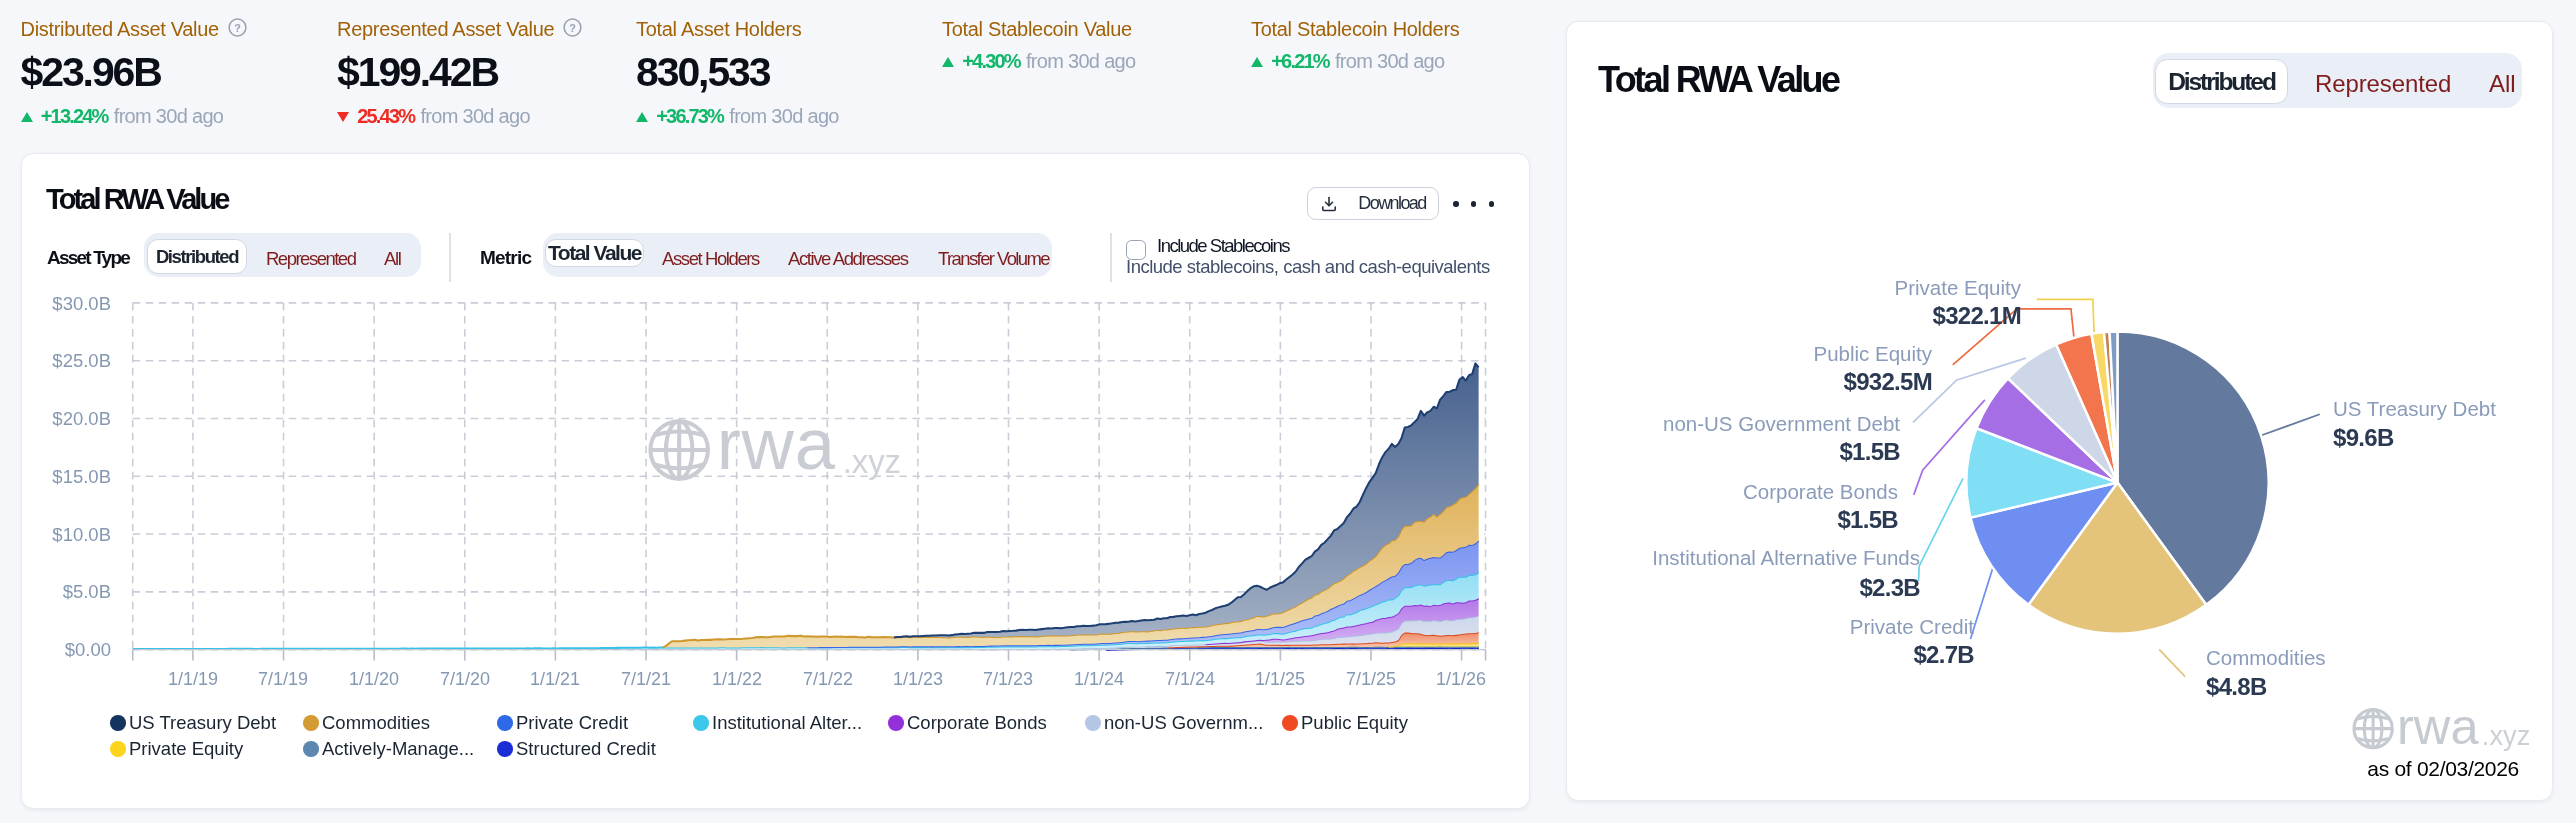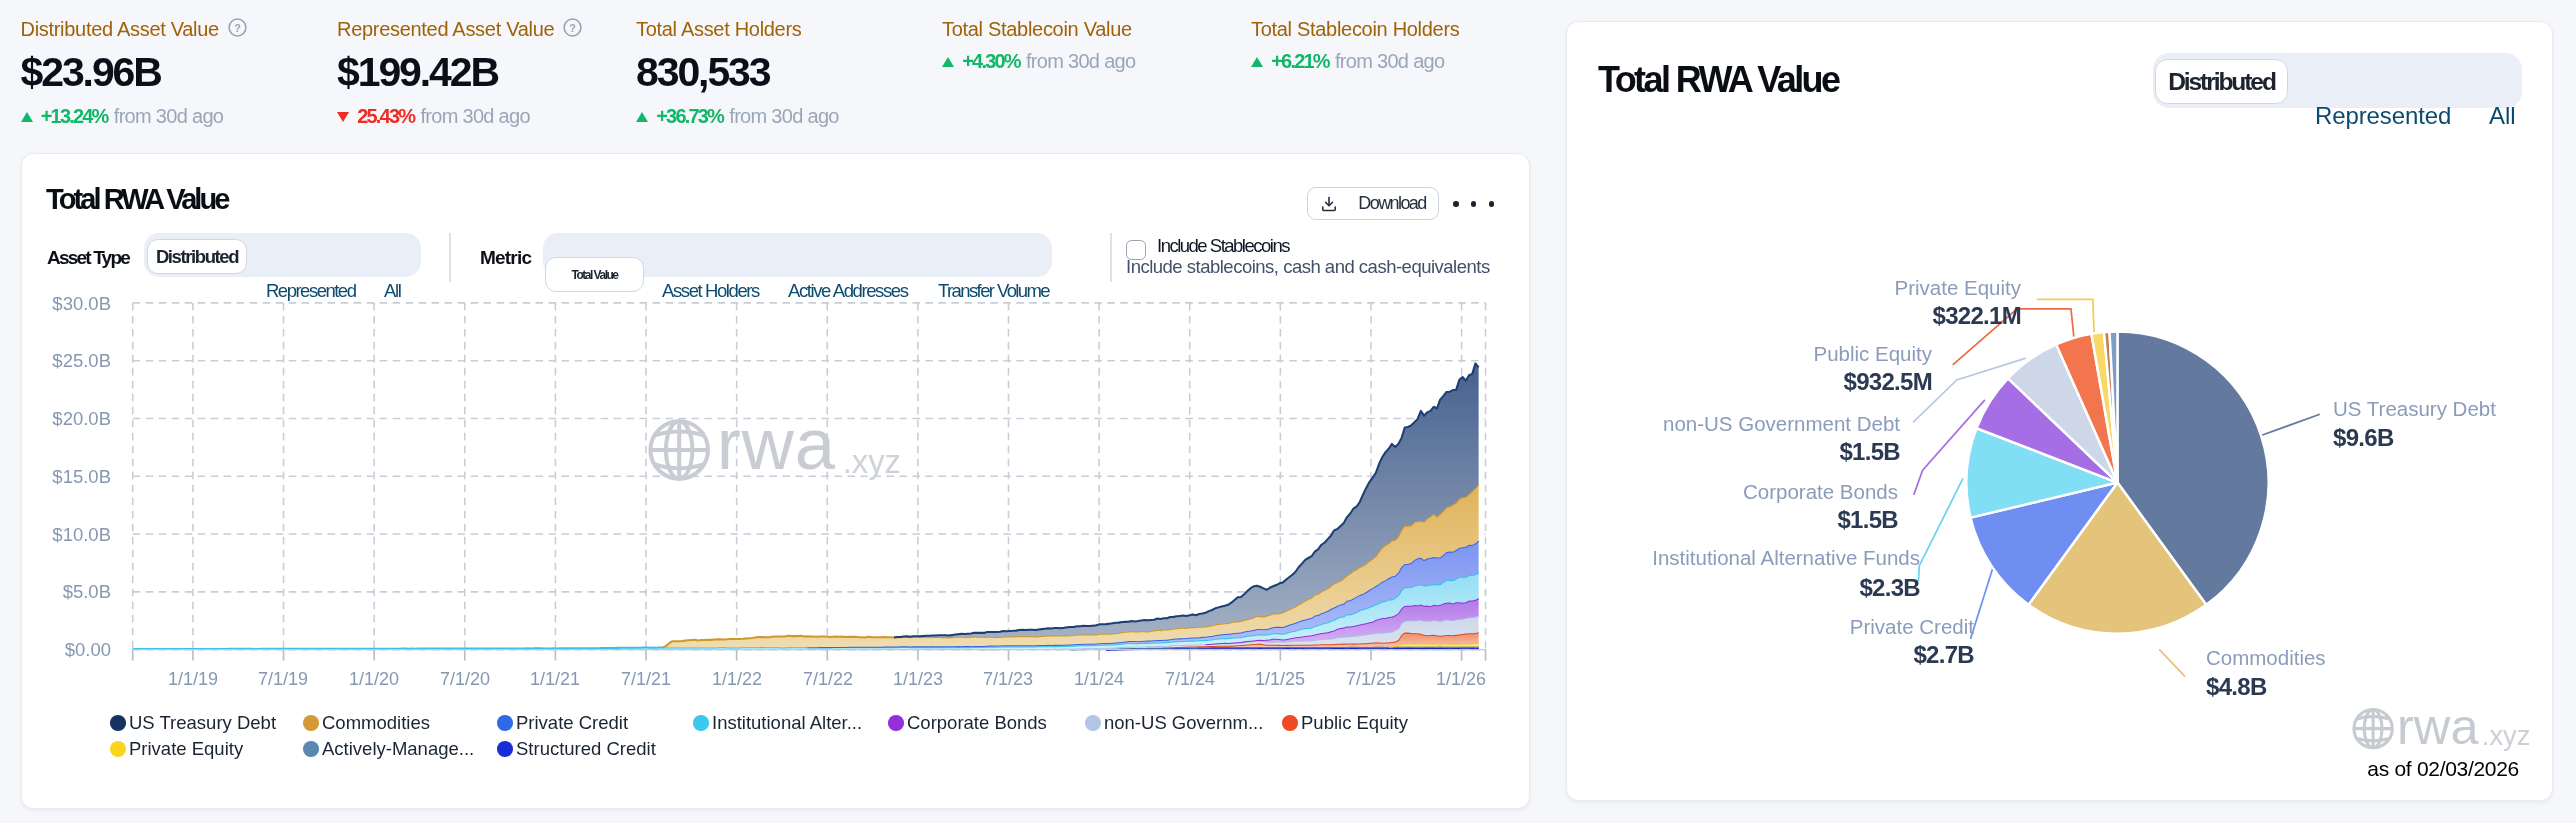--- a/index.html
+++ b/index.html
@@ -14,21 +14,21 @@
 .pct-g { color:#12b76a; font-weight:bold; letter-spacing:-1.8px; }
 .pct-r { color:#ee2c24; font-weight:bold; letter-spacing:-1.8px; }
 .sfrom { color:#9aa6b8; margin-left:6.2px; letter-spacing:-0.7px; }
 .ctitle { position:absolute; font-weight:bold; color:#0a0e14; white-space:nowrap; }
 .ylab { position:absolute; font-size:18.5px; color:#8598b2; white-space:nowrap;margin-left:13px; }
 .xlab { position:absolute; font-size:18px; color:#8598b2; text-align:center; }
 .dot { position:absolute; width:15.7px; height:15.7px; border-radius:50%; }
 .leglab { position:absolute; font-size:18.5px; color:#1a2433; white-space:nowrap; }
 .pill { position:absolute; background:#e9eef7; border-radius:16.4px; }
 .chip { position:absolute; background:#fff; border:1.4px solid #d2d8e1; border-radius:11px; display:flex; align-items:center; justify-content:center; font-weight:bold; color:#1c242f; white-space:nowrap; }
-.ptxt { position:absolute; color:#0c4a6e; font-size:18.5px; white-space:nowrap; letter-spacing:-1.4px;margin-top:32px; }
+.ptxt { position:absolute; color:#7f1d1d; font-size:18.5px; white-space:nowrap; letter-spacing:-1.4px; }
 .blab { position:absolute; font-weight:bold; color:#0b0f17; font-size:19px; white-space:nowrap; }
 .vdiv { position:absolute; width:1.7px; background:#dde1e8; }
 .pname { position:absolute; font-size:20.5px; color:#8a9cba; white-space:nowrap; }
 .pval { position:absolute; font-size:24px; font-weight:bold; color:#2b3a52; white-space:nowrap; letter-spacing:-0.7px; }
 </style></head>
 <body>
 <div class="stat" style="left:20.5px">
 <div class="slabel">Distributed Asset Value<span class="qwrap">
         <svg width="19" height="19" viewBox="0 0 28 28" style="font-size:29px">
           <circle cx="14" cy="14" r="12.4" fill="none" stroke="#98a2b3" stroke-width="2.3"></circle>
@@ -100,21 +100,21 @@
   </div>
 
 <div class="blab" style="left:47px;top:247px;letter-spacing:-1.8px">Asset Type</div>
 <div class="pill" style="left:144px;top:233px;width:277px;height:44px;border-radius:15px"></div>
 <div class="chip" style="left:147px;top:239px;width:100px;height:35px;font-size:18.5px;letter-spacing:-1.4px">Distributed</div>
 <div class="ptxt" style="left:266px;top:248px;letter-spacing:-1.5px">Represented</div>
 <div class="ptxt" style="left:384px;top:248px">All</div>
 <div class="vdiv" style="left:449px;top:233px;height:49px"></div>
 <div class="blab" style="left:480px;top:247px;letter-spacing:-0.8px">Metric</div>
 <div class="pill" style="left:543px;top:233px;width:509px;height:44px;border-radius:15px"></div>
-<div class="chip" style="left:545px;top:257px;width:99px;height:35px;font-size:12px;letter-spacing:-1.5px">Total Value</div>
+<div class="chip" style="left:545px;top:239px;width:99px;height:28px;font-size:21px;letter-spacing:-1.5px">Total Value</div>
 <div class="ptxt" style="left:662px;top:248px">Asset Holders</div>
 <div class="ptxt" style="left:788px;top:248px">Active Addresses</div>
 <div class="ptxt" style="left:938px;top:248px;letter-spacing:-1.6px">Transfer Volume</div>
 <div class="vdiv" style="left:1110px;top:233px;height:49px"></div>
 <div style="position:absolute;left:1126px;top:240px;width:20px;height:20px;border:1.7px solid #98a2b3;border-radius:5.5px;background:#fff"></div>
 <div style="position:absolute;left:1157px;top:235px;font-size:18.5px;color:#0f1725;letter-spacing:-1.5px">Include Stablecoins</div>
 <div style="position:absolute;left:1126px;top:256px;font-size:18.5px;color:#42506a;letter-spacing:-0.5px">Include stablecoins, cash and cash-equivalents</div>
 
 <svg style="position:absolute;left:123px;top:294px" width="1375" height="383" viewBox="0 0 2010 560">
 <line x1="14.0" y1="13.0" x2="1992.0" y2="13.0" stroke="#c9cdd7" stroke-width="2.3" stroke-dasharray="11 8"></line>

